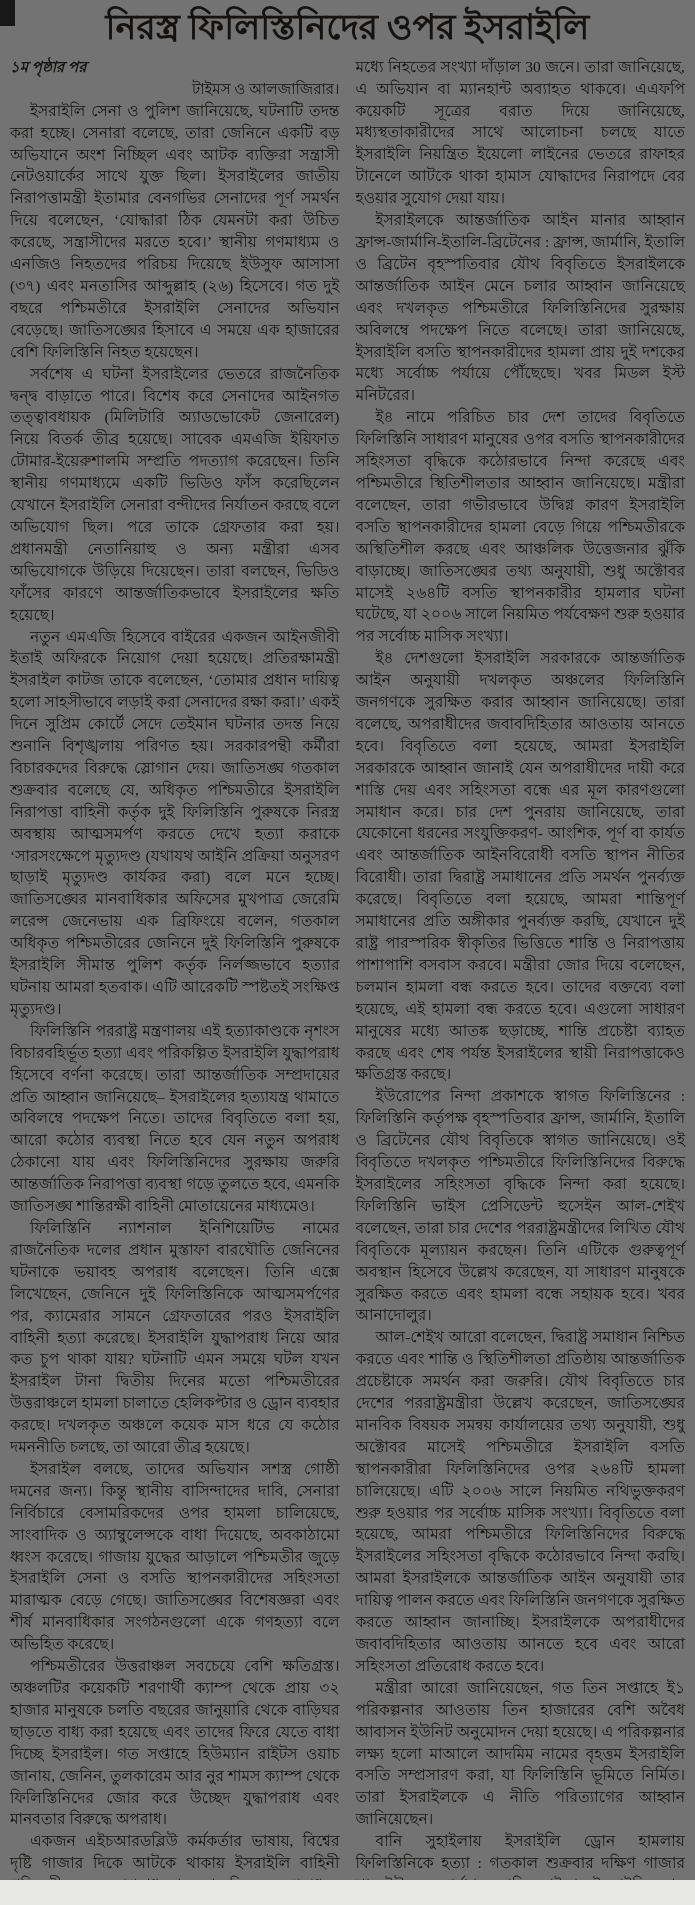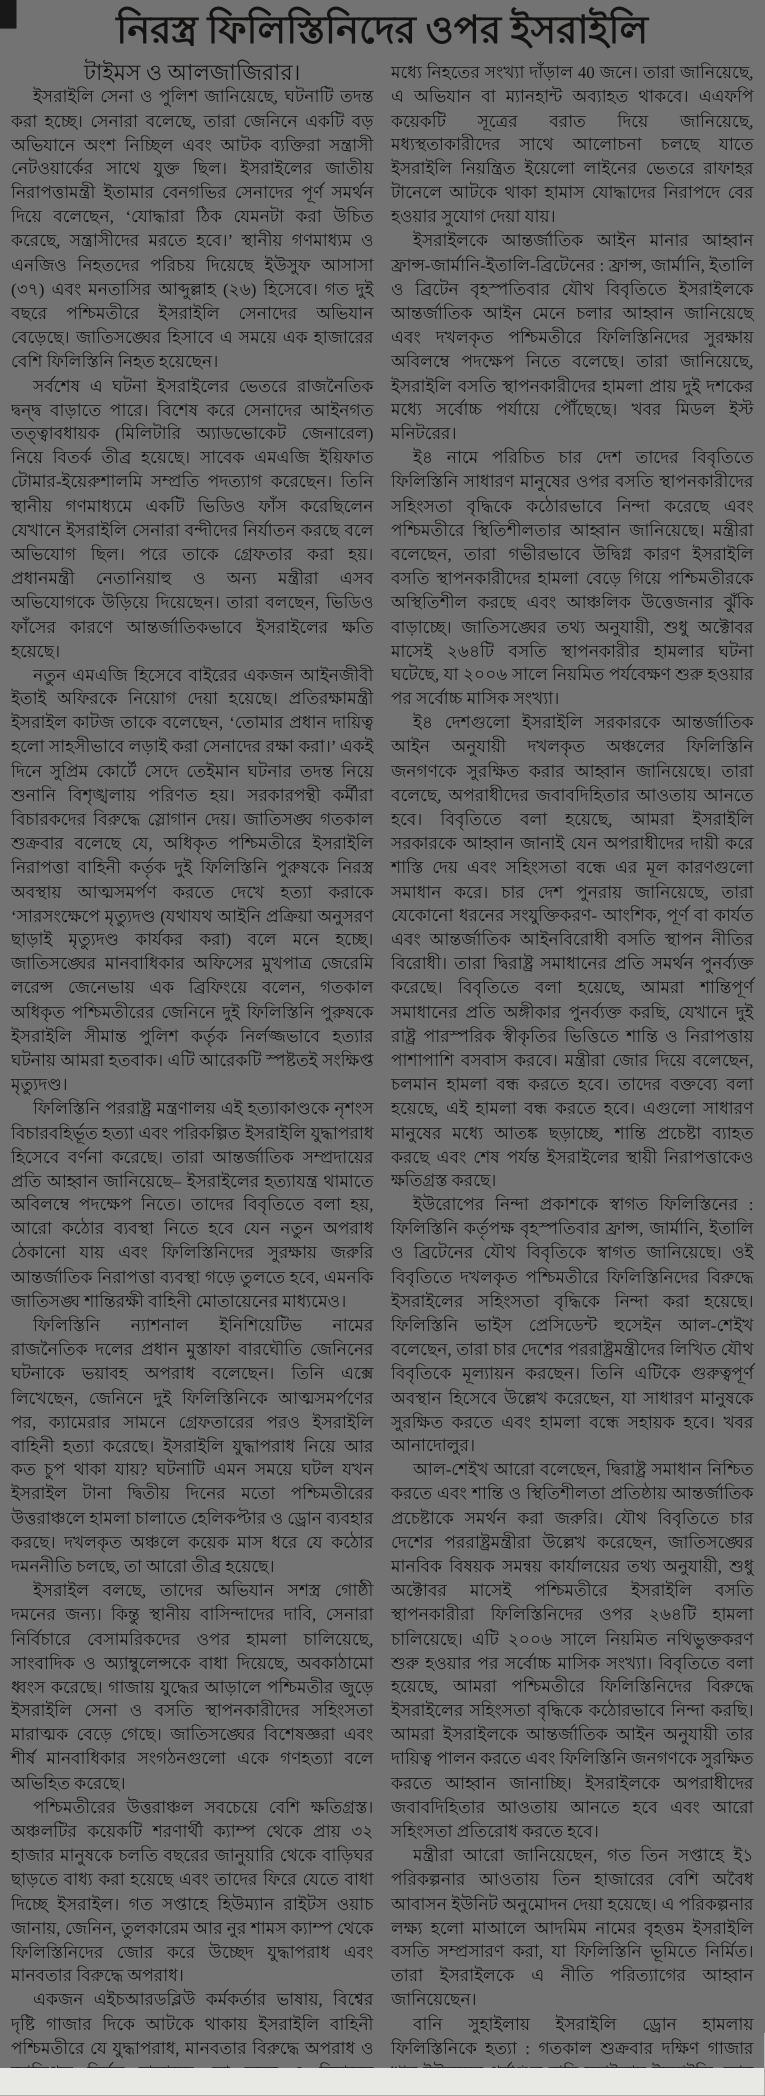--- a/index.html
+++ b/index.html
@@ -36,23 +36,23 @@
     text-align:justify;
   }
   .kicker{
     font-weight:bold;
     font-style:italic;
     font-size:15px;
     line-height:22px;
     text-align:left;
   }
   .dateline{
-    font-size:20px;
+    font-size:15px;
     line-height:22px;
-    text-align:center;
+    text-align:right;
   }
   .col p.para{
     margin:0;
     text-indent:20px;
   }
   .col p.para.cont{
     text-indent:0;
   }
   .col p.para b{
     font-weight:normal;
@@ -61,35 +61,36 @@
 </head>
 <body>
 
 <div class="page">
   <div class="artifact"></div>
 
   <h1 class="headline">নিরস্ত্র ফিলিস্তিনিদের ওপর ইসরাইলি</h1>
 
   <div class="cols">
     <div class="col">
+      <div class="kicker">১ম পৃষ্ঠার পর</div>
       <div class="dateline">টাইমস ও আলজাজিরার।</div>
       <div>
           <p class="para">ইসরাইলি সেনা ও পুলিশ জানিয়েছে, ঘটনাটি তদন্ত করা হচ্ছে। সেনারা বলেছে, তারা জেনিনে একটি বড় অভিযানে অংশ নিচ্ছিল এবং আটক ব্যক্তিরা সন্ত্রাসী নেটওয়ার্কের সাথে যুক্ত ছিল। ইসরাইলের জাতীয় নিরাপত্তামন্ত্রী ইতামার বেনগভির সেনাদের পূর্ণ সমর্থন দিয়ে বলেছেন, ‘যোদ্ধারা ঠিক যেমনটা করা উচিত করেছে, সন্ত্রাসীদের মরতে হবে।’ স্থানীয় গণমাধ্যম ও এনজিও নিহতদের পরিচয় দিয়েছে ইউসুফ আসাসা (৩৭) এবং মনতাসির আব্দুল্লাহ (২৬) হিসেবে। গত দুই বছরে পশ্চিমতীরে ইসরাইলি সেনাদের অভিযান বেড়েছে। জাতিসঙ্ঘের হিসাবে এ সময়ে এক হাজারের বেশি ফিলিস্তিনি নিহত হয়েছেন।</p>
           <p class="para">সর্বশেষ এ ঘটনা ইসরাইলের ভেতরে রাজনৈতিক দ্বন্দ্ব বাড়াতে পারে। বিশেষ করে সেনাদের আইনগত তত্ত্বাবধায়ক (মিলিটারি অ্যাডভোকেট জেনারেল) নিয়ে বিতর্ক তীব্র হয়েছে। সাবেক এমএজি ইয়িফাত টোমার-ইয়েরুশালমি সম্প্রতি পদত্যাগ করেছেন। তিনি স্থানীয় গণমাধ্যমে একটি ভিডিও ফাঁস করেছিলেন যেখানে ইসরাইলি সেনারা বন্দীদের নির্যাতন করছে বলে অভিযোগ ছিল। পরে তাকে গ্রেফতার করা হয়। প্রধানমন্ত্রী নেতানিয়াহু ও অন্য মন্ত্রীরা এসব অভিযোগকে উড়িয়ে দিয়েছেন। তারা বলছেন, ভিডিও ফাঁসের কারণে আন্তর্জাতিকভাবে ইসরাইলের ক্ষতি হয়েছে।</p>
           <p class="para">নতুন এমএজি হিসেবে বাইরের একজন আইনজীবী ইতাই অফিরকে নিয়োগ দেয়া হয়েছে। প্রতিরক্ষামন্ত্রী ইসরাইল কাটজ তাকে বলেছেন, ‘তোমার প্রধান দায়িত্ব হলো সাহসীভাবে লড়াই করা সেনাদের রক্ষা করা।’ একই দিনে সুপ্রিম কোর্টে সেদে তেইমান ঘটনার তদন্ত নিয়ে শুনানি বিশৃঙ্খলায় পরিণত হয়। সরকারপন্থী কর্মীরা বিচারকদের বিরুদ্ধে স্লোগান দেয়। জাতিসঙ্ঘ গতকাল শুক্রবার বলেছে যে, অধিকৃত পশ্চিমতীরে ইসরাইলি নিরাপত্তা বাহিনী কর্তৃক দুই ফিলিস্তিনি পুরুষকে নিরস্ত্র অবস্থায় আত্মসমর্পণ করতে দেখে হত্যা করাকে ‘সারসংক্ষেপে মৃত্যুদণ্ড (যথাযথ আইনি প্রক্রিয়া অনুসরণ ছাড়াই মৃত্যুদণ্ড কার্যকর করা) বলে মনে হচ্ছে। জাতিসঙ্ঘের মানবাধিকার অফিসের মুখপাত্র জেরেমি লরেন্স জেনেভায় এক ব্রিফিংয়ে বলেন, গতকাল অধিকৃত পশ্চিমতীরের জেনিনে দুই ফিলিস্তিনি পুরুষকে ইসরাইলি সীমান্ত পুলিশ কর্তৃক নির্লজ্জভাবে হত্যার ঘটনায় আমরা হতবাক। এটি আরেকটি স্পষ্টতই সংক্ষিপ্ত মৃত্যুদণ্ড।</p>
           <p class="para">ফিলিস্তিনি পররাষ্ট্র মন্ত্রণালয় এই হত্যাকাণ্ডকে নৃশংস বিচারবহির্ভূত হত্যা এবং পরিকল্পিত ইসরাইলি যুদ্ধাপরাধ হিসেবে বর্ণনা করেছে। তারা আন্তর্জাতিক সম্প্রদায়ের প্রতি আহ্বান জানিয়েছে– ইসরাইলের হত্যাযন্ত্র থামাতে অবিলম্বে পদক্ষেপ নিতে। তাদের বিবৃতিতে বলা হয়, আরো কঠোর ব্যবস্থা নিতে হবে যেন নতুন অপরাধ ঠেকানো যায় এবং ফিলিস্তিনিদের সুরক্ষায় জরুরি আন্তর্জাতিক নিরাপত্তা ব্যবস্থা গড়ে তুলতে হবে, এমনকি জাতিসঙ্ঘ শান্তিরক্ষী বাহিনী মোতায়েনের মাধ্যমেও।</p>
           <p class="para">ফিলিস্তিনি ন্যাশনাল ইনিশিয়েটিভ নামের রাজনৈতিক দলের প্রধান মুস্তাফা বারঘৌতি জেনিনের ঘটনাকে ভয়াবহ অপরাধ বলেছেন। তিনি এক্সে লিখেছেন, জেনিনে দুই ফিলিস্তিনিকে আত্মসমর্পণের পর, ক্যামেরার সামনে গ্রেফতারের পরও ইসরাইলি বাহিনী হত্যা করেছে। ইসরাইলি যুদ্ধাপরাধ নিয়ে আর কত চুপ থাকা যায়? ঘটনাটি এমন সময়ে ঘটল যখন ইসরাইল টানা দ্বিতীয় দিনের মতো পশ্চিমতীরের উত্তরাঞ্চলে হামলা চালাতে হেলিকপ্টার ও ড্রোন ব্যবহার করছে। দখলকৃত অঞ্চলে কয়েক মাস ধরে যে কঠোর দমননীতি চলছে, তা আরো তীব্র হয়েছে।</p>
           <p class="para">ইসরাইল বলছে, তাদের অভিযান সশস্ত্র গোষ্ঠী দমনের জন্য। কিন্তু স্থানীয় বাসিন্দাদের দাবি, সেনারা নির্বিচারে বেসামরিকদের ওপর হামলা চালিয়েছে, সাংবাদিক ও অ্যাম্বুলেন্সকে বাধা দিয়েছে, অবকাঠামো ধ্বংস করেছে। গাজায় যুদ্ধের আড়ালে পশ্চিমতীর জুড়ে ইসরাইলি সেনা ও বসতি স্থাপনকারীদের সহিংসতা মারাত্মক বেড়ে গেছে। জাতিসঙ্ঘের বিশেষজ্ঞরা এবং শীর্ষ মানবাধিকার সংগঠনগুলো একে গণহত্যা বলে অভিহিত করেছে।</p>
           <p class="para">পশ্চিমতীরের উত্তরাঞ্চল সবচেয়ে বেশি ক্ষতিগ্রস্ত। অঞ্চলটির কয়েকটি শরণার্থী ক্যাম্প থেকে প্রায় ৩২ হাজার মানুষকে চলতি বছরের জানুয়ারি থেকে বাড়িঘর ছাড়তে বাধ্য করা হয়েছে এবং তাদের ফিরে যেতে বাধা দিচ্ছে ইসরাইল। গত সপ্তাহে হিউম্যান রাইটস ওয়াচ জানায়, জেনিন, তুলকারেম আর নুর শামস ক্যাম্প থেকে ফিলিস্তিনিদের জোর করে উচ্ছেদ যুদ্ধাপরাধ এবং মানবতার বিরুদ্ধে অপরাধ।</p>
           <p class="para">একজন এইচআরডব্লিউ কর্মকর্তার ভাষায়, বিশ্বের দৃষ্টি গাজার দিকে আটকে থাকায় ইসরাইলি বাহিনী পশ্চিমতীরে যে যুদ্ধাপরাধ, মানবতার বিরুদ্ধে অপরাধ ও জাতিগত নির্মূল চালাচ্ছে, তা তদন্ত ও বিচারের আওতায় আনা জরুরি।</p>
         </div>
     </div>
     <div class="col">
       <div>
-          <p class="para cont">মধ্যে নিহতের সংখ্যা দাঁড়াল 40 জনে। তারা জানিয়েছে, এ অভিযান বা ম্যানহান্ট অব্যাহত থাকবে। এএফপি কয়েকটি সূত্রের বরাত দিয়ে জানিয়েছে, মধ্যস্থতাকারীদের সাথে আলোচনা চলছে যাতে ইসরাইলি নিয়ন্ত্রিত ইয়েলো লাইনের ভেতরে রাফাহর টানেলে আটকে থাকা হামাস যোদ্ধাদের নিরাপদে বের হওয়ার সুযোগ দেয়া যায়।</p>
+          <p class="para cont">মধ্যে নিহতের সংখ্যা দাঁড়াল 30 জনে। তারা জানিয়েছে, এ অভিযান বা ম্যানহান্ট অব্যাহত থাকবে। এএফপি কয়েকটি সূত্রের বরাত দিয়ে জানিয়েছে, মধ্যস্থতাকারীদের সাথে আলোচনা চলছে যাতে ইসরাইলি নিয়ন্ত্রিত ইয়েলো লাইনের ভেতরে রাফাহর টানেলে আটকে থাকা হামাস যোদ্ধাদের নিরাপদে বের হওয়ার সুযোগ দেয়া যায়।</p>
           <p class="para"><b>ইসরাইলকে আন্তর্জাতিক আইন মানার আহ্বান ফ্রান্স-জার্মানি-ইতালি-ব্রিটেনের : </b>ফ্রান্স, জার্মানি, ইতালি ও ব্রিটেন বৃহস্পতিবার যৌথ বিবৃতিতে ইসরাইলকে আন্তর্জাতিক আইন মেনে চলার আহ্বান জানিয়েছে এবং দখলকৃত পশ্চিমতীরে ফিলিস্তিনিদের সুরক্ষায় অবিলম্বে পদক্ষেপ নিতে বলেছে। তারা জানিয়েছে, ইসরাইলি বসতি স্থাপনকারীদের হামলা প্রায় দুই দশকের মধ্যে সর্বোচ্চ পর্যায়ে পৌঁছেছে। খবর মিডল ইস্ট মনিটরের।</p>
           <p class="para">ই৪ নামে পরিচিত চার দেশ তাদের বিবৃতিতে ফিলিস্তিনি সাধারণ মানুষের ওপর বসতি স্থাপনকারীদের সহিংসতা বৃদ্ধিকে কঠোরভাবে নিন্দা করেছে এবং পশ্চিমতীরে স্থিতিশীলতার আহ্বান জানিয়েছে। মন্ত্রীরা বলেছেন, তারা গভীরভাবে উদ্বিগ্ন কারণ ইসরাইলি বসতি স্থাপনকারীদের হামলা বেড়ে গিয়ে পশ্চিমতীরকে অস্থিতিশীল করছে এবং আঞ্চলিক উত্তেজনার ঝুঁকি বাড়াচ্ছে। জাতিসঙ্ঘের তথ্য অনুযায়ী, শুধু অক্টোবর মাসেই ২৬৪টি বসতি স্থাপনকারীর হামলার ঘটনা ঘটেছে, যা ২০০৬ সালে নিয়মিত পর্যবেক্ষণ শুরু হওয়ার পর সর্বোচ্চ মাসিক সংখ্যা।</p>
           <p class="para">ই৪ দেশগুলো ইসরাইলি সরকারকে আন্তর্জাতিক আইন অনুযায়ী দখলকৃত অঞ্চলের ফিলিস্তিনি জনগণকে সুরক্ষিত করার আহ্বান জানিয়েছে। তারা বলেছে, অপরাধীদের জবাবদিহিতার আওতায় আনতে হবে। বিবৃতিতে বলা হয়েছে, আমরা ইসরাইলি সরকারকে আহ্বান জানাই যেন অপরাধীদের দায়ী করে শাস্তি দেয় এবং সহিংসতা বন্ধে এর মূল কারণগুলো সমাধান করে। চার দেশ পুনরায় জানিয়েছে, তারা যেকোনো ধরনের সংযুক্তিকরণ- আংশিক, পূর্ণ বা কার্যত এবং আন্তর্জাতিক আইনবিরোধী বসতি স্থাপন নীতির বিরোধী। তারা দ্বিরাষ্ট্র সমাধানের প্রতি সমর্থন পুনর্ব্যক্ত করেছে। বিবৃতিতে বলা হয়েছে, আমরা শান্তিপূর্ণ সমাধানের প্রতি অঙ্গীকার পুনর্ব্যক্ত করছি, যেখানে দুই রাষ্ট্র পারস্পরিক স্বীকৃতির ভিত্তিতে শান্তি ও নিরাপত্তায় পাশাপাশি বসবাস করবে। মন্ত্রীরা জোর দিয়ে বলেছেন, চলমান হামলা বন্ধ করতে হবে। তাদের বক্তব্যে বলা হয়েছে, এই হামলা বন্ধ করতে হবে। এগুলো সাধারণ মানুষের মধ্যে আতঙ্ক ছড়াচ্ছে, শান্তি প্রচেষ্টা ব্যাহত করছে এবং শেষ পর্যন্ত ইসরাইলের স্থায়ী নিরাপত্তাকেও ক্ষতিগ্রস্ত করছে।</p>
           <p class="para"><b>ইউরোপের নিন্দা প্রকাশকে স্বাগত ফিলিস্তিনের : </b>ফিলিস্তিনি কর্তৃপক্ষ বৃহস্পতিবার ফ্রান্স, জার্মানি, ইতালি ও ব্রিটেনের যৌথ বিবৃতিকে স্বাগত জানিয়েছে। ওই বিবৃতিতে দখলকৃত পশ্চিমতীরে ফিলিস্তিনিদের বিরুদ্ধে ইসরাইলের সহিংসতা বৃদ্ধিকে নিন্দা করা হয়েছে। ফিলিস্তিনি ভাইস প্রেসিডেন্ট হুসেইন আল-শেইখ বলেছেন, তারা চার দেশের পররাষ্ট্রমন্ত্রীদের লিখিত যৌথ বিবৃতিকে মূল্যায়ন করছেন। তিনি এটিকে গুরুত্বপূর্ণ অবস্থান হিসেবে উল্লেখ করেছেন, যা সাধারণ মানুষকে সুরক্ষিত করতে এবং হামলা বন্ধে সহায়ক হবে। খবর আনাদোলুর।</p>
           <p class="para">আল-শেইখ আরো বলেছেন, দ্বিরাষ্ট্র সমাধান নিশ্চিত করতে এবং শান্তি ও স্থিতিশীলতা প্রতিষ্ঠায় আন্তর্জাতিক প্রচেষ্টাকে সমর্থন করা জরুরি। যৌথ বিবৃতিতে চার দেশের পররাষ্ট্রমন্ত্রীরা উল্লেখ করেছেন, জাতিসঙ্ঘের মানবিক বিষয়ক সমন্বয় কার্যালয়ের তথ্য অনুযায়ী, শুধু অক্টোবর মাসেই পশ্চিমতীরে ইসরাইলি বসতি স্থাপনকারীরা ফিলিস্তিনিদের ওপর ২৬৪টি হামলা চালিয়েছে। এটি ২০০৬ সালে নিয়মিত নথিভুক্তকরণ শুরু হওয়ার পর সর্বোচ্চ মাসিক সংখ্যা। বিবৃতিতে বলা হয়েছে, আমরা পশ্চিমতীরে ফিলিস্তিনিদের বিরুদ্ধে ইসরাইলের সহিংসতা বৃদ্ধিকে কঠোরভাবে নিন্দা করছি। আমরা ইসরাইলকে আন্তর্জাতিক আইন অনুযায়ী তার দায়িত্ব পালন করতে এবং ফিলিস্তিনি জনগণকে সুরক্ষিত করতে আহ্বান জানাচ্ছি। ইসরাইলকে অপরাধীদের জবাবদিহিতার আওতায় আনতে হবে এবং আরো সহিংসতা প্রতিরোধ করতে হবে।</p>
           <p class="para">মন্ত্রীরা আরো জানিয়েছেন, গত তিন সপ্তাহে ই১ পরিকল্পনার আওতায় তিন হাজারের বেশি অবৈধ আবাসন ইউনিট অনুমোদন দেয়া হয়েছে। এ পরিকল্পনার লক্ষ্য হলো মাআলে আদমিম নামের বৃহত্তম ইসরাইলি বসতি সম্প্রসারণ করা, যা ফিলিস্তিনি ভূমিতে নির্মিত। তারা ইসরাইলকে এ নীতি পরিত্যাগের আহ্বান জানিয়েছেন।</p>
           <p class="para"><b>বানি সুহাইলায় ইসরাইলি ড্রোন হামলায় ফিলিস্তিনিকে হত্যা : </b>গতকাল শুক্রবার দক্ষিণ গাজার খান ইউনুসের পূর্বাঞ্চল বানি সুহাইলায় ইসরাইলি ড্রোন হামলায় এক ফিলিস্তিনি নিহত হয়েছেন। ওয়াফা সংবাদদাতা জানিয়েছেন, হামলায় আব্দুল্লাহ ওয়াজদি হাম্মাদ নিহত হয়েছেন। এ ছাড়া ইসরাইলি সেনারা খান ইউনুসের পূর্বাঞ্চলে একাধিক স্থানে গোলাবর্ষণ করেছে। একই সাথে রাফাহে নতুন করে বিমান হামলা চালানো হয়েছে এবং ইসরাইলি নৌবাহিনী শহরের উপকূলে গুলিবর্ষণ করেছে। যুদ্ধবিরতি চুক্তি ১১ অক্টোবর কার্যকর হওয়ার পর থেকে ইসরাইলি হামলায় অন্তত ৩৫২ জন ফিলিস্তিনি নিহত হয়েছেন এবং ৮৯৬ জন আহত হয়েছেন। ধ্বংসস্তূপ থেকে এখন পর্যন্ত ৬০৫টি লাশ উদ্ধার করা হয়েছে।</p>
         </div>
     </div>
   </div>

